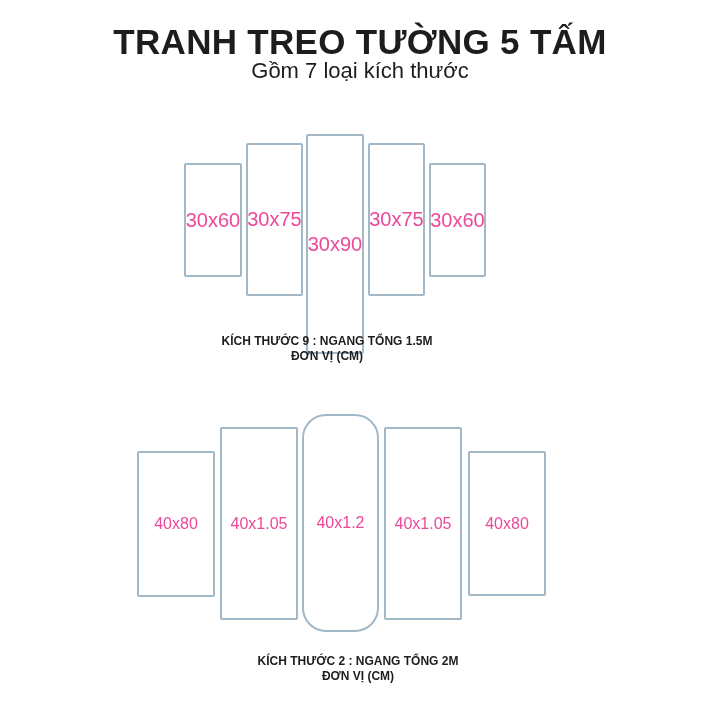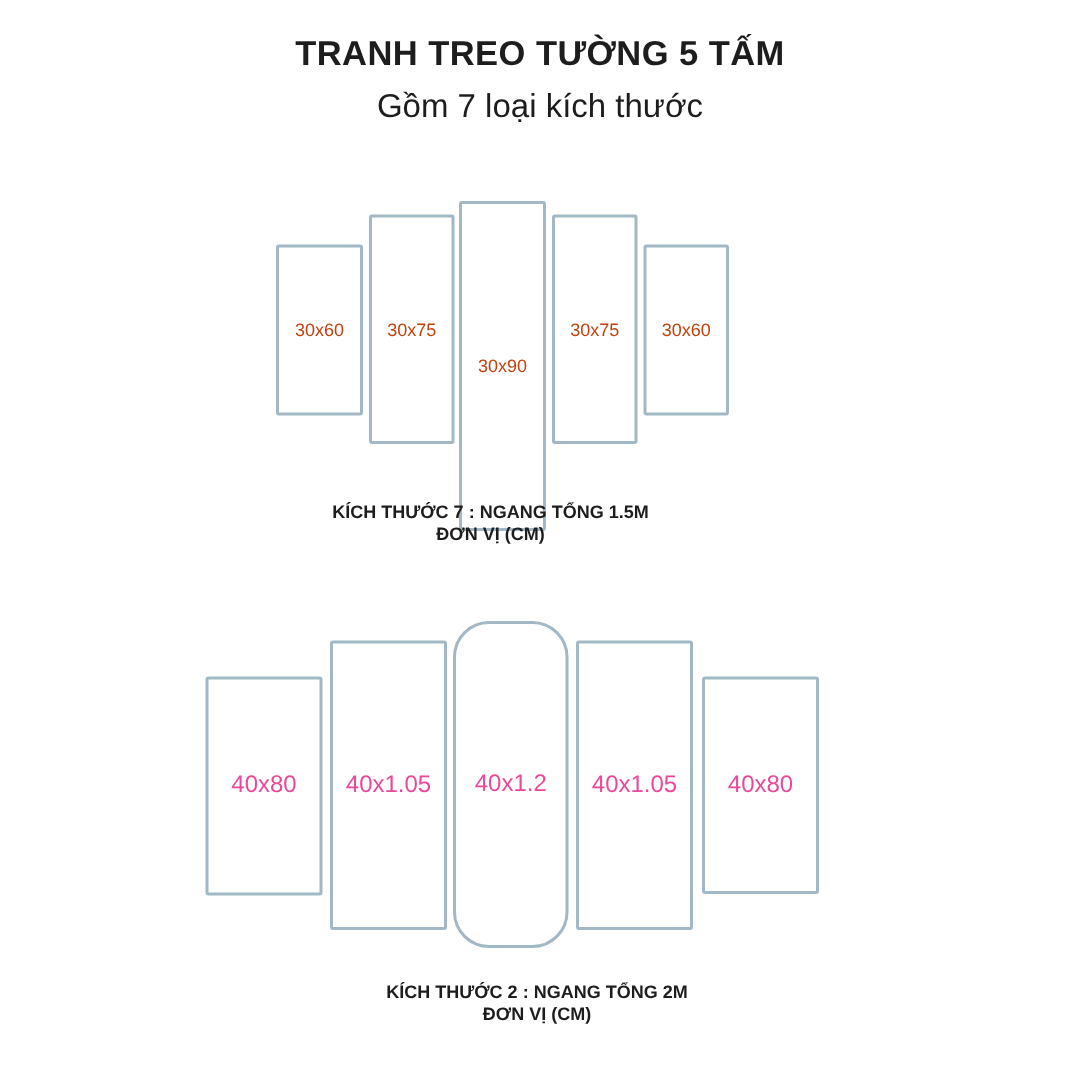--- a/index.html
+++ b/index.html
@@ -11,21 +11,21 @@
     background: var(--page-bg, #ffffff);
     font-family: "Liberation Sans", sans-serif;
     color: var(--text-color, #1d1d1d);
     overflow: hidden;
   }
   .title {
     position: absolute;
     left: 0; top: 22px;
     width: 720px;
     text-align: center;
-    font-size: 23px;
+    font-size: 35px;
     font-weight: bold;
     letter-spacing: 0.3px;
     color: var(--text-color, #1d1d1d);
   }
   .subtitle {
     position: absolute;
     left: 0; top: 58px;
     width: 720px;
     text-align: center;
     font-size: 22px;
@@ -37,21 +37,21 @@
   .set-2 { left: 137px; top: 414px; width: 410px; height: 218px; }
   .panel {
     position: absolute;
     background: #ffffff;
     border: 2px solid var(--panel-border, #a3b8c6);
     border-radius: 2px;
     display: flex;
     align-items: center;
     justify-content: center;
   }
-  .set-1 .panel-label { font-size: 12px; color: #c2410c; }
+  .set-1 .panel-label { font-size: 20px; color: #ec4899; }
   .set-2 .panel-label { font-size: 16px; color: #ec4899; }
   .s1-p1 { left: 0;     top: 29px; width: 58px; height: 114px; }
   .s1-p2 { left: 62px;  top: 9px;  width: 57px; height: 153px; }
   .s1-p3 { left: 122px; top: 0;    width: 58px; height: 220px; }
   .s1-p4 { left: 184px; top: 9px;  width: 57px; height: 153px; }
   .s1-p5 { left: 245px; top: 29px; width: 57px; height: 114px; }
   .s2-p1 { left: 0;     top: 37px; width: 78px; height: 146px; }
   .s2-p2 { left: 83px;  top: 13px; width: 78px; height: 193px; }
   .s2-p3 { left: 165px; top: 0;    width: 77px; height: 218px; border-radius: 24px; }
   .s2-p4 { left: 247px; top: 13px; width: 78px; height: 193px; }
@@ -87,21 +87,21 @@
     </div>
     <div class="panel s1-p4">
       <span class="panel-label">30x75</span>
     </div>
     <div class="panel s1-p5">
       <span class="panel-label">30x60</span>
     </div>
   </div>
 
   <div class="caption caption-1">
-    <div>KÍCH THƯỚC 7 : NGANG TỔNG 1.5M</div>
+    <div>KÍCH THƯỚC 9 : NGANG TỔNG 1.5M</div>
     <div>ĐƠN VỊ (CM)</div>
   </div>
 
   <div class="panel-set set-2">
     <div class="panel s2-p1">
       <span class="panel-label">40x80</span>
     </div>
     <div class="panel s2-p2">
       <span class="panel-label">40x1.05</span>
     </div>

